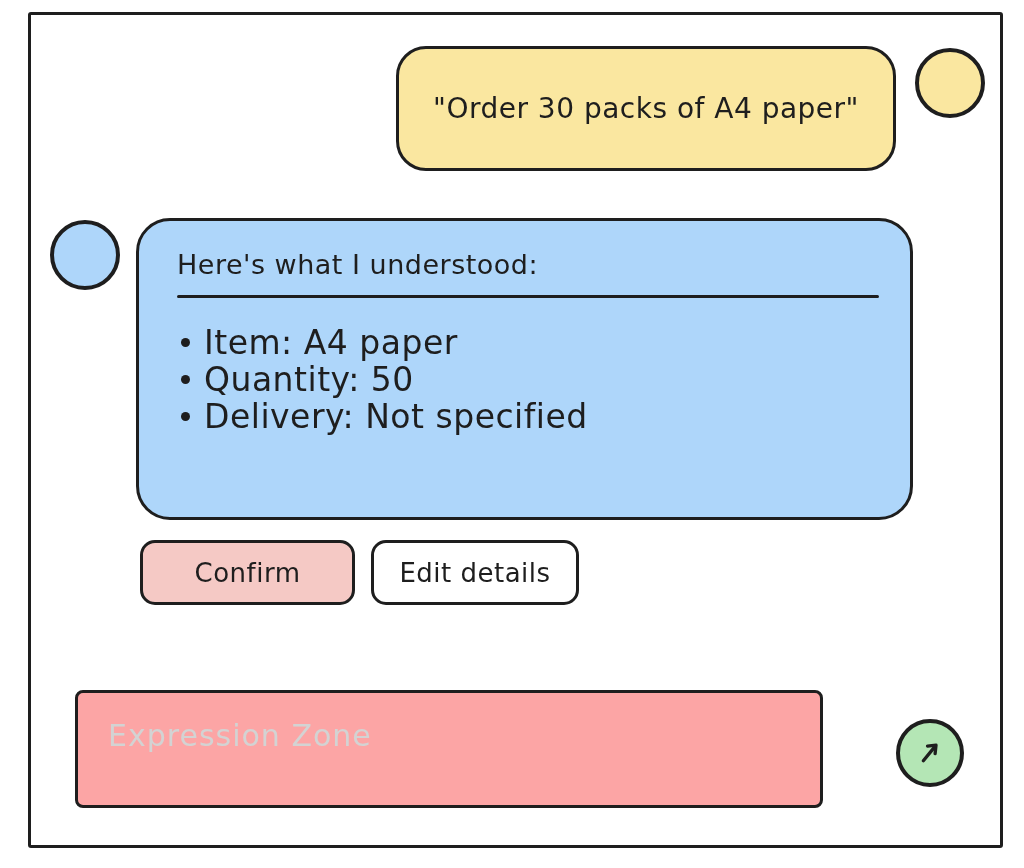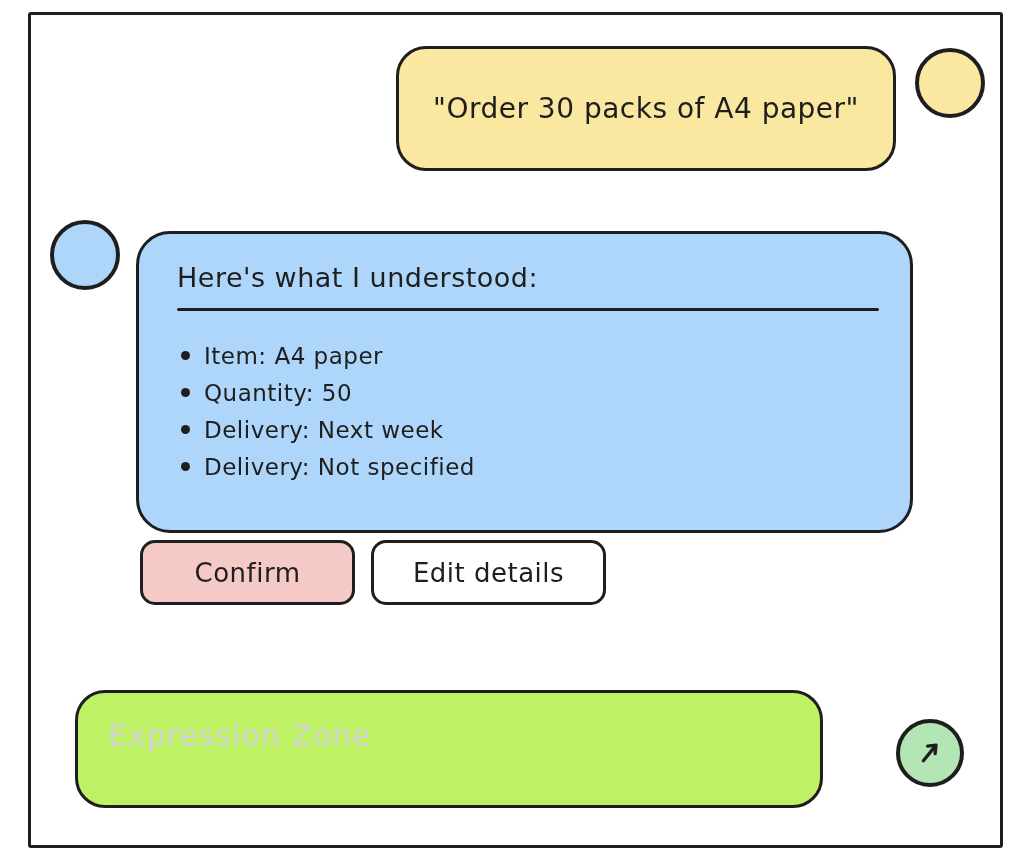--- a/index.html
+++ b/index.html
@@ -19,38 +19,38 @@
   .avatar{position:absolute;border-radius:50%;border:4px solid var(--ink);}
   .avatar.user{left:884px;top:33px;width:70px;height:70px;background:var(--yellow);}
   .avatar.assistant{left:19px;top:205px;width:70px;height:70px;background:var(--blue);}
   
   .bubble{border:3px solid var(--ink);}
   .bubble.user{position:absolute;left:365px;top:31px;width:500px;height:125px;
     background:var(--yellow);border-radius:30px;display:flex;align-items:center;
     justify-content:center;font-size:28px;letter-spacing:.5px;}
   
   .bubble.assistant{position:absolute;left:105px;top:203px;width:777px;height:302px;
-    background:var(--blue);border-radius:34px;padding:28px 34px 0 38px;margin-top:13px;}
+    background:var(--blue);border-radius:34px;padding:28px 34px 0 38px;}
   .heading{font-size:27px;letter-spacing:.5px;}
   .divider{height:0;border-top:3px solid var(--ink);border-radius:2px;
     margin-top:15px;width:702px;}
   .understood-list{list-style:none;margin-top:26px;}
-  .understood-list li{display:flex;align-items:center;font-size:23px;
+  .understood-list li{display:flex;align-items:center;font-size:33px;
     letter-spacing:.5px;height:37px;}
   .dot{width:9px;height:9px;border-radius:50%;background:var(--ink);
     margin:0 14px 0 4px;flex:0 0 auto;}
   
   .btn{position:absolute;top:525px;height:65px;border:3.5px solid var(--ink);
     border-radius:15px;font-family:inherit;font-size:26px;letter-spacing:.5px;
     color:var(--ink);cursor:pointer;}
   .btn.confirm{left:109px;width:215px;background:var(--pink);}
-  .btn.edit{left:340px;width:235px;background:#ffffff;}
+  .btn.edit{left:340px;width:208px;background:#ffffff;}
   
   .composer{position:absolute;left:44px;top:675px;width:748px;height:118px;
-    border:3.5px solid var(--ink);border-radius:30px;background:#bef264;}
+    border:3.5px solid var(--ink);border-radius:8px;background:#fca5a5;}
   .composer-input{position:absolute;left:30px;top:18px;width:760px;height:48px;
     border:none;outline:none;background:transparent;font-family:inherit;
     font-size:30px;letter-spacing:1px;color:var(--ink);}
   .composer-input::placeholder{color:var(--placeholder);opacity:1;}
   .send{position:absolute;left:818px;top:26px;width:68px;height:68px;
     border-radius:50%;border:4px solid var(--ink);background:var(--green);
     cursor:pointer;display:flex;align-items:center;justify-content:center;padding:0;}
   .send svg{display:block;}
 </style>
 </head>
@@ -71,24 +71,20 @@
       <li>
         <span class="dot"></span>
         <span>Item: A4 paper</span>
       </li>
       <li>
         <span class="dot"></span>
         <span>Quantity: 50</span>
       </li>
       <li>
         <span class="dot"></span>
-        <span>Delivery: Next week</span>
-      </li>
-      <li>
-        <span class="dot"></span>
         <span>Delivery: Not specified</span>
       </li>
     </ul>
   </div>
 
   <button class="btn confirm">Confirm</button>
   <button class="btn edit">Edit details</button>
 
   <div class="composer">
     <input type="text" class="composer-input" placeholder="Expression Zone" style="">

